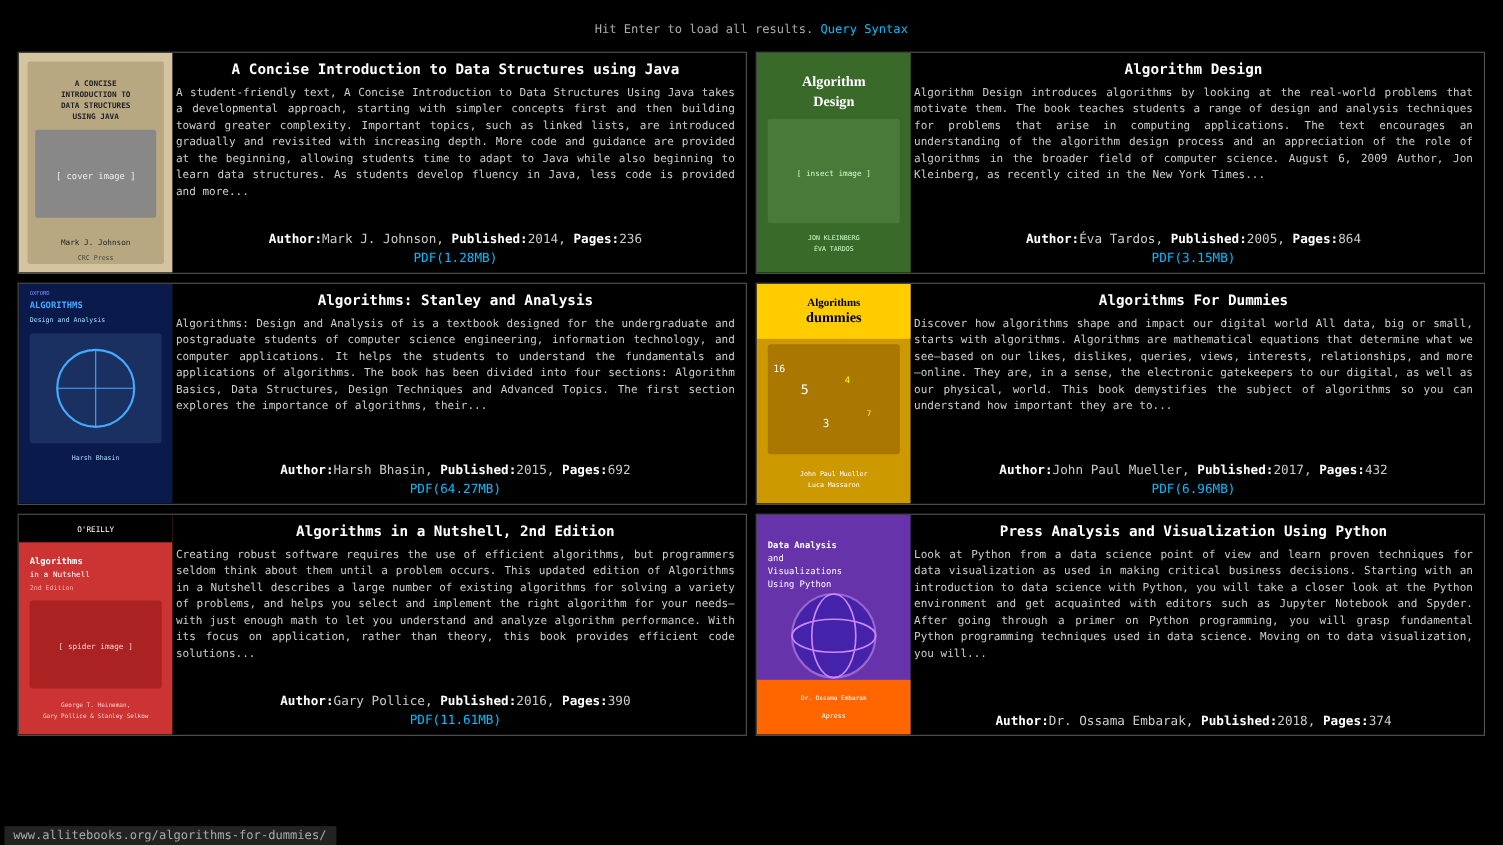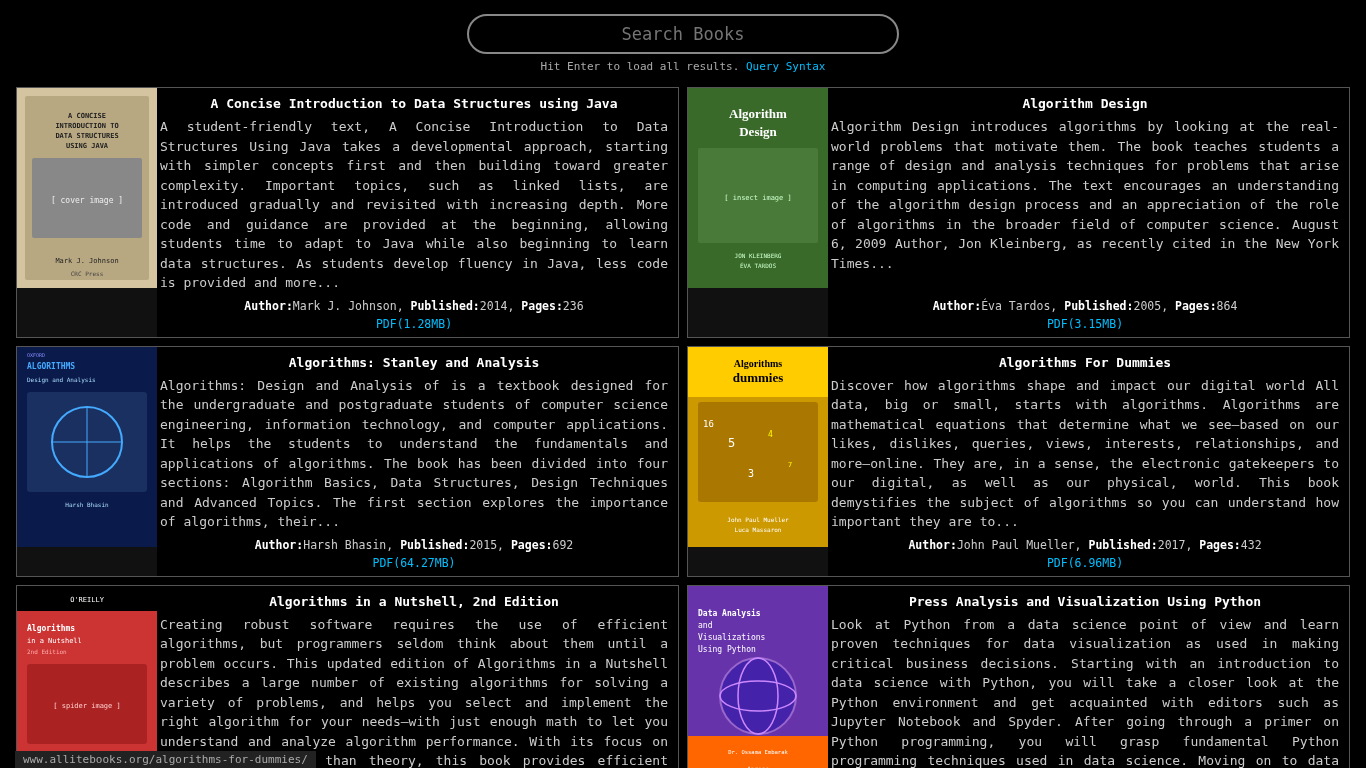--- a/index.html
+++ b/index.html
@@ -71,21 +71,21 @@
     }
     .book-title {
       font-weight: bold;
       font-size: 13px;
       text-align: center;
       margin-bottom: 6px;
       color: #fff;
       font-family: monospace;
     }
     .book-desc {
-      font-size: 13px;
+      font-size: 10px;
       color: #ccc;
       line-height: 1.5;
       flex: 1;
       overflow: hidden;
       font-family: monospace;
       text-align: justify;
     }
     .book-meta {
       font-size: 11.5px;
       color: #ccc;
@@ -103,33 +103,32 @@
     }
     .book-pdf a {
       color: #00bfff;
       font-size: 11.5px;
       text-decoration: none;
       font-family: monospace;
     }
     .status-bar {
       position: fixed;
       bottom: 0;
-      left: 15px;
+      left: 4px;
       background: #222;
       color: #aaa;
       font-size: 11px;
       padding: 2px 8px;
       font-family: monospace;
     }
   </style>
 </head>
 <body>
 
 <div class="header">
-  <input class="search-bar" type="text" value="" placeholder="Search Books" style="">
   <div class="search-hint">
     <span>Hit Enter to load all results.</span>
     <a href="#">Query Syntax</a>
   </div>
 </div>
 
 <div class="books-grid" id="books-grid">
 <div class="book-card">
       <div class="book-cover">
         <svg width="140" height="200" xmlns="http://www.w3.org/2000/svg">

